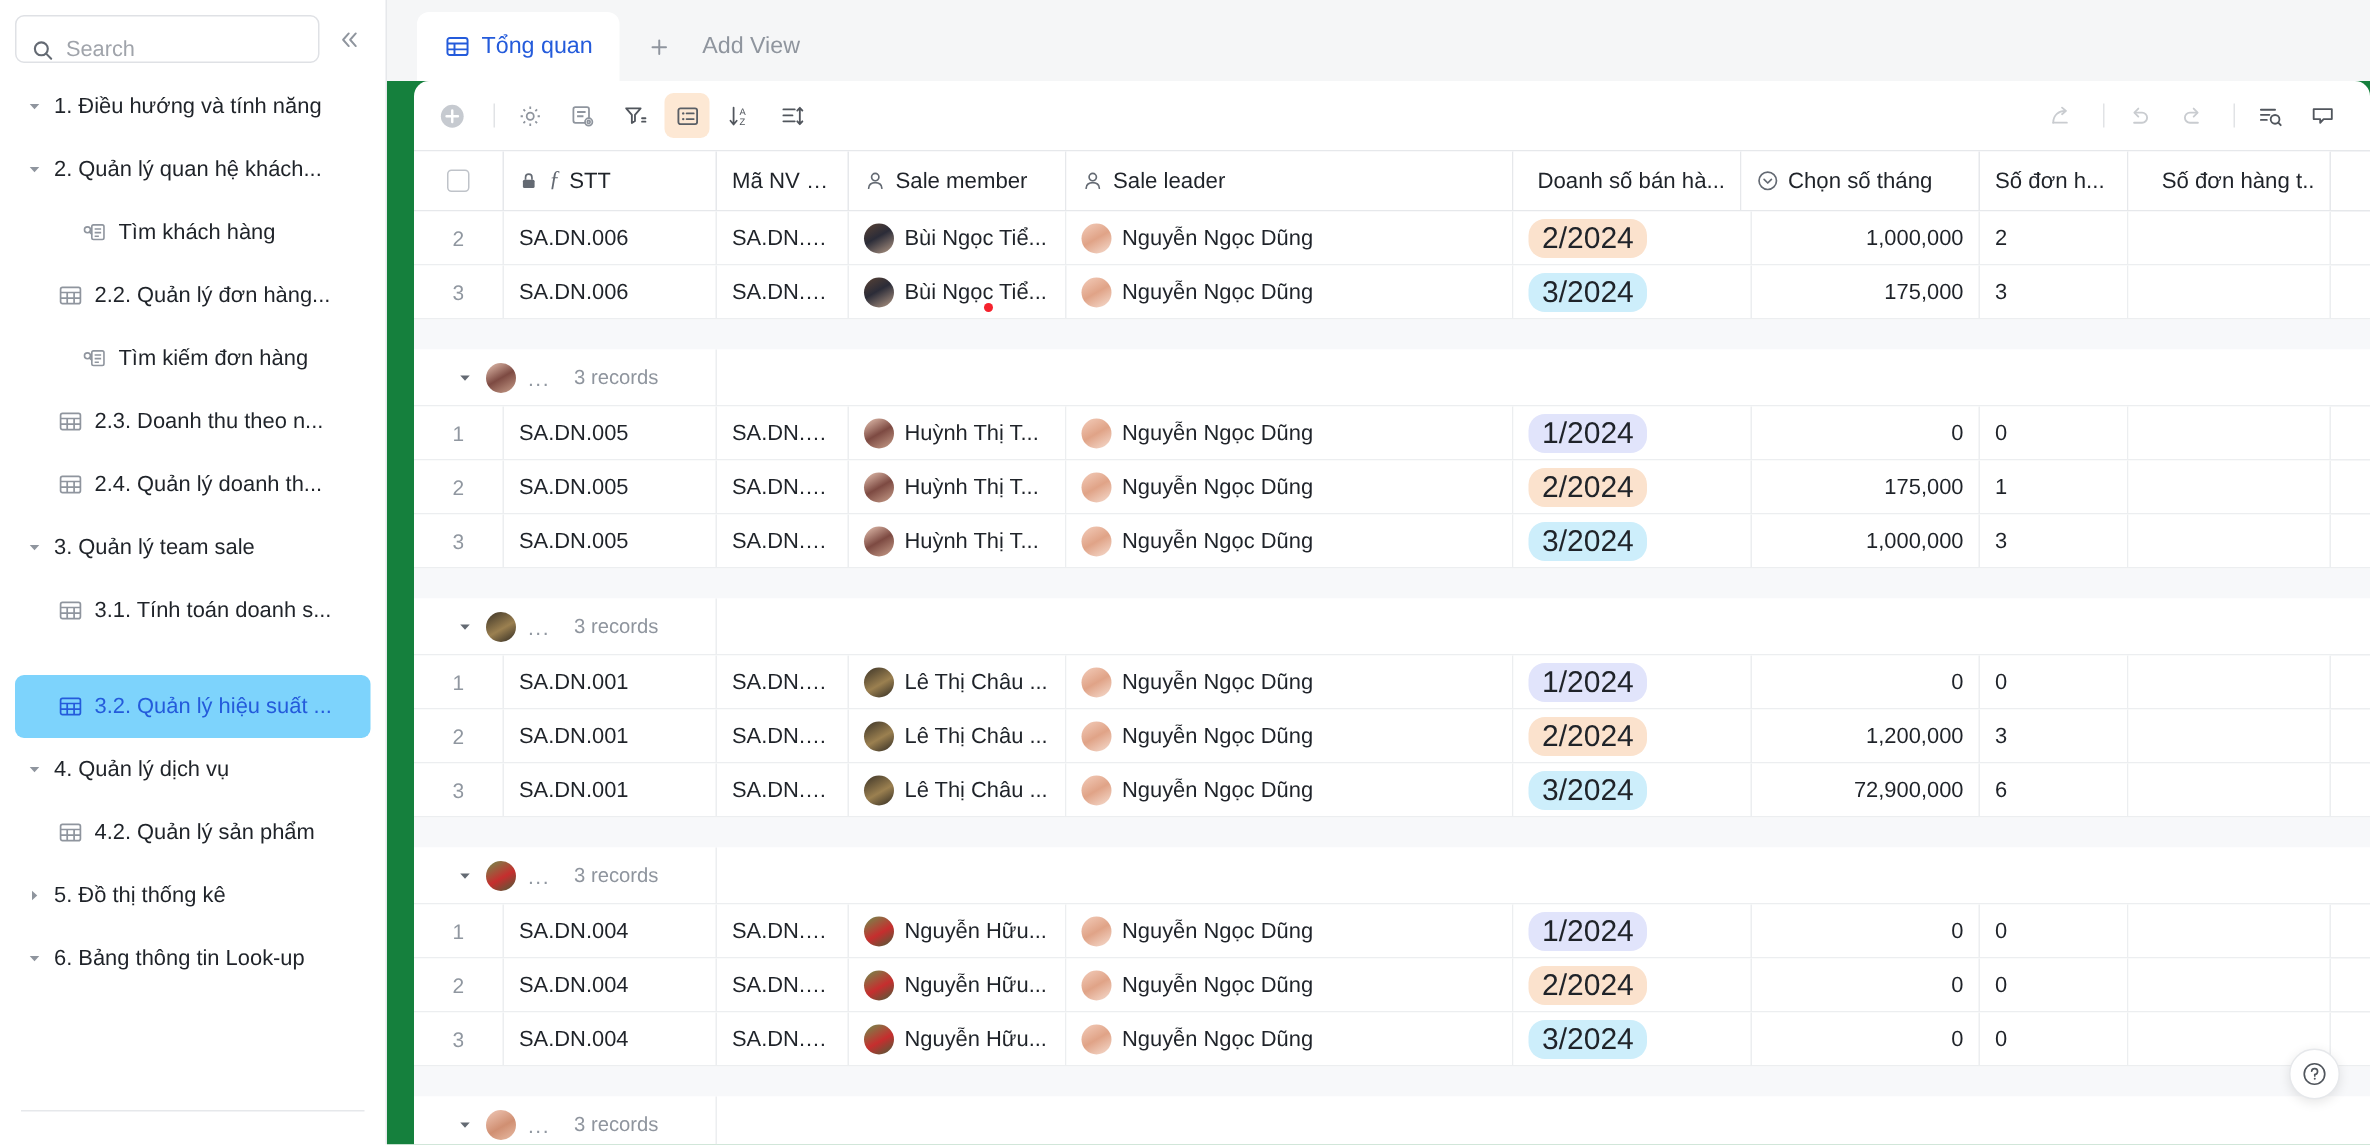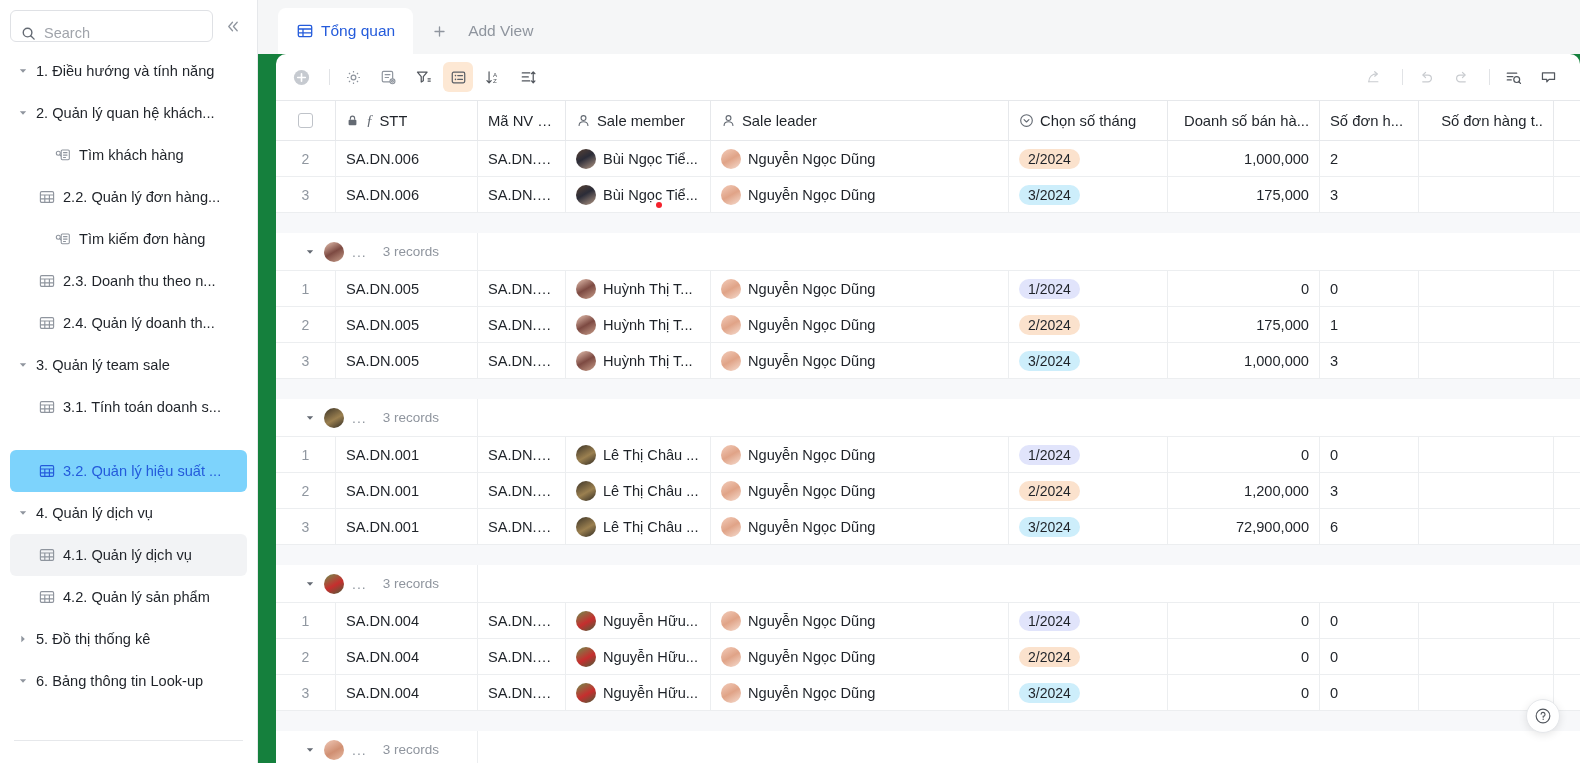--- a/index.html
+++ b/index.html
@@ -107,21 +107,21 @@
   .chkbox { width:15px;height:15px;border:1.6px solid #bfc3c9;border-radius:3px; }
 
   .lockico { color:#646a73; margin-right:7px; display:flex; }
   .fxico { color:#646a73; margin-right:6px; font-style:italic; font-size:15px; font-family:"Liberation Serif",serif;}
 
   .drow { border-bottom:1px solid #eceef0; }
   .drow .c-chk { color:#9097a0; justify-content:center; font-size:14px; padding:0; }
   .avatar { width:20px;height:20px;border-radius:50%; flex:0 0 20px; margin-right:7px; background:#ddd; overflow:hidden; position:relative;}
   .nm { overflow:hidden; text-overflow:ellipsis; white-space:nowrap; }
 
-  .pill { border-radius:11px; padding:3px 9px; font-size:14px; line-height:1; }
+  .pill { border-radius:11px; padding:3px 9px; font-size:20px; line-height:1; }
   .pill.p1 { background:#e1e4fb; color:#1f2329; }
   .pill.p2 { background:#fbe2cd; color:#1f2329; }
   .pill.p3 { background:#cdeefb; color:#1f2329; }
 
   .grp-gap { height:20px; background:#f7f8fa; }
   .grp-head { height:38px; display:flex; align-items:stretch; border-bottom:1px solid #eceef0;}
   .grp-head .left {
     width:202px; flex:0 0 202px; display:flex; align-items:center; gap:8px;
     padding-left:28px; border-right:1px solid #eceef0; background:#fff;
   }
@@ -255,29 +255,20 @@
           <span class="nav-txt">3.2. Quản lý hiệu suất ...</span>
         </div>
         <div class="nav-item lvl1">
           <span class="caret">
             <svg viewBox="0 0 12 12" width="10" height="10">
               <path d="M2.2 4 L6 8.2 L9.8 4 z" fill="currentColor"></path>
             </svg>
           </span>
           <span class="nav-txt">4. Quản lý dịch vụ</span>
         </div>
-        <div class="nav-item lvl2 sel-grey">
-          <span class="nav-ico">
-            <svg viewBox="0 0 16 16" width="16" height="16" fill="none" stroke="#8f959e" stroke-width="1.15">
-  <rect x="1.4" y="2.6" width="13.2" height="10.8" rx="1.3"></rect>
-  <path d="M1.4 6 H14.6 M1.4 9.8 H14.6 M5.8 6 V13.4 M10.4 6 V13.4"></path>
-            </svg>
-          </span>
-          <span class="nav-txt">4.1. Quản lý dịch vụ</span>
-        </div>
         <div class="nav-item lvl2">
           <span class="nav-ico">
             <svg viewBox="0 0 16 16" width="16" height="16" fill="none" stroke="#8f959e" stroke-width="1.15">
   <rect x="1.4" y="2.6" width="13.2" height="10.8" rx="1.3"></rect>
   <path d="M1.4 6 H14.6 M1.4 9.8 H14.6 M5.8 6 V13.4 M10.4 6 V13.4"></path>
             </svg>
           </span>
           <span class="nav-txt">4.2. Quản lý sản phẩm</span>
         </div>
         <div class="nav-item lvl1">
@@ -440,31 +431,31 @@
             </div>
             <div class="cell c-lead">
               <span class="hico">
                 <svg viewBox="0 0 16 16" width="15" height="15" fill="none" stroke="currentColor" stroke-width="1.2">
   <circle cx="8" cy="5.4" r="2.6"></circle>
                   <path d="M3.3 13.3 c0-2.6 2.1-4 4.7-4 s4.7 1.4 4.7 4" stroke-linecap="round"></path>
                 </svg>
               </span>
               <span class="lbl">Sale leader</span>
             </div>
+            <div class="cell c-rev">
+              <span class="lbl">Doanh số bán hà...</span>
+            </div>
             <div class="cell c-mon">
               <span class="hico">
                 <svg viewBox="0 0 16 16" width="15" height="15" fill="none" stroke="currentColor" stroke-width="1.2">
   <circle cx="8" cy="8" r="6.2"></circle>
                   <path d="M5.4 7 L8 9.6 L10.6 7" stroke-linecap="round" stroke-linejoin="round"></path>
                 </svg>
               </span>
               <span class="lbl">Chọn số tháng</span>
-            </div>
-            <div class="cell c-rev">
-              <span class="lbl">Doanh số bán hà...</span>
             </div>
             <div class="cell c-ord">
               <span class="lbl">Số đơn h...</span>
             </div>
             <div class="cell c-ord2">
               <span class="lbl">Số đơn hàng t..</span>
             </div>
           </div>
         <div id="body-rows">
             <div class="row drow">

